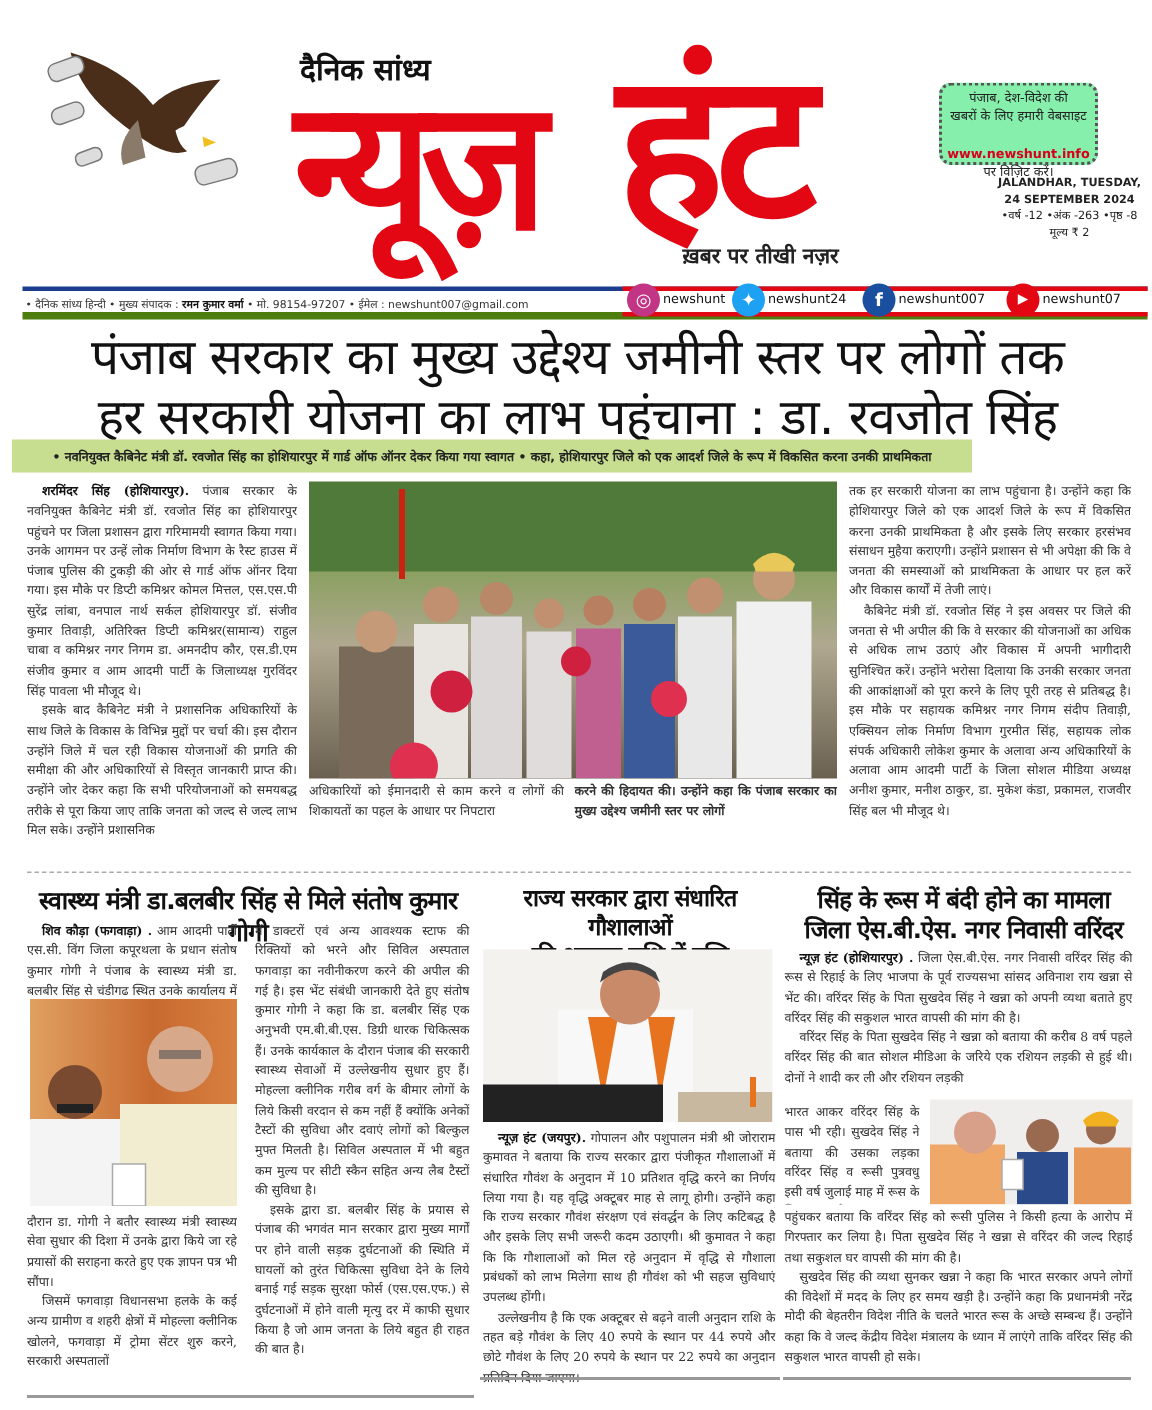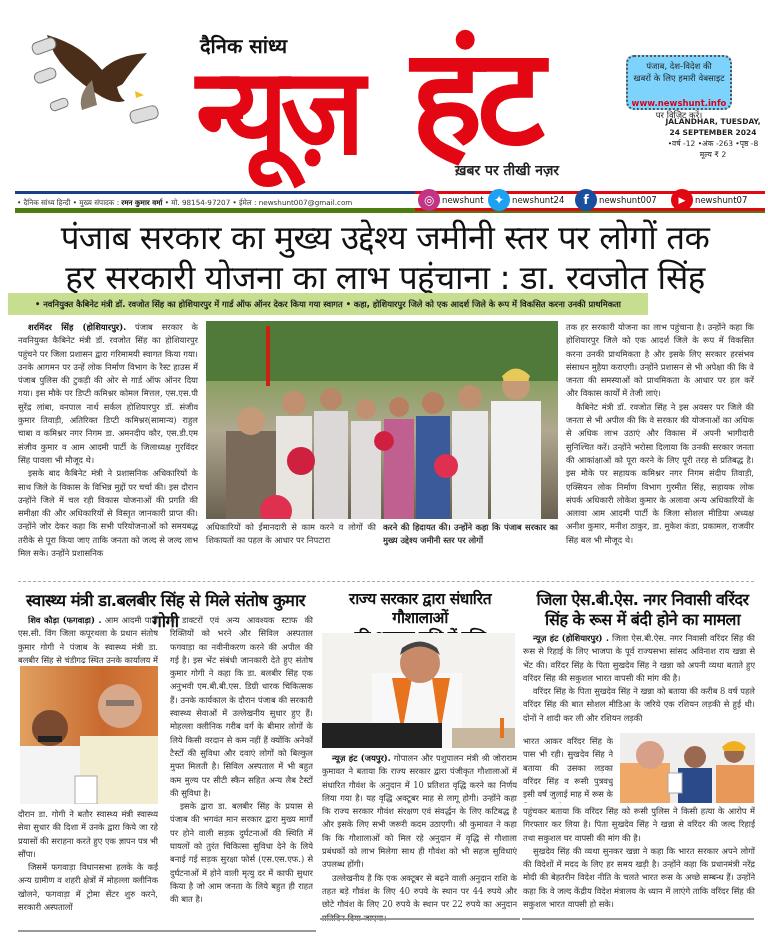--- a/index.html
+++ b/index.html
@@ -5,21 +5,21 @@
 *{box-sizing:border-box;margin:0;padding:0;}
 html,body{width:768px;height:940px;background:#fff;overflow:hidden;}
 body{font-family:"DejaVu Sans",sans-serif;color:#222;position:relative;}
 .abs{position:absolute;}
 
 #eagle{left:22px;top:25px;width:150px;height:120px;}
 #sandhya{left:200px;top:32px;font-size:20px;font-weight:bold;color:#111;}
 #logo{left:196px;top:40px;width:400px;height:140px;}
 #logo span{position:absolute;font-weight:bold;color:#e30613;font-family:"DejaVu Sans",sans-serif;line-height:1;}
 #tagline{left:455px;top:160px;font-size:14px;color:#222;font-weight:bold;}
-#promo{left:626px;top:55px;width:106px;height:55px;background:#7dd3fc;border:2px dotted #555;border-radius:8px;text-align:center;font-size:8.5px;line-height:12px;padding-top:3px;color:#222;}
+#promo{left:626px;top:55px;width:106px;height:55px;background:#86efac;border:2px dotted #555;border-radius:8px;text-align:center;font-size:8.5px;line-height:12px;padding-top:3px;color:#222;}
 #promo .url{color:#d8001b;font-weight:bold;font-size:8.5px;margin-top:13px;}
 #dateblk{left:626px;top:116px;width:106px;text-align:center;font-size:7.5px;line-height:11px;color:#222;margin-left:34px;}
 #dateblk .b{font-weight:bold;}
 
 #infobar{left:15px;top:191px;width:750px;height:22px;border-top:3px solid #1a3e8c;border-bottom:5px solid #4d7c0f;}
 #infobar .red{position:absolute;left:400px;right:0;top:-3px;height:3px;background:#e30613;}
 #infobar .red2{position:absolute;left:400px;right:0;bottom:-3px;height:3px;background:#e30613;}
 #infotext{position:absolute;left:2px;top:3px;font-size:7.2px;color:#333;white-space:nowrap;}
 #infotext b{color:#111;}
 .soc{position:absolute;top:-5px;display:flex;align-items:center;font-size:8.5px;color:#111;}
@@ -183,22 +183,22 @@
     <rect x="130" y="95" width="63" height="20" fill="#c8b8a0"></rect>
     <rect x="178" y="85" width="4" height="20" fill="#e8731e"></rect>
   </svg>
 </div>
 <div class="col" style="left:322px;top:752px;width:195px;height:180px;overflow:hidden;">
   <p><b>न्यूज़ हंट (जयपुर).</b><span> गोपालन और पशुपालन मंत्री श्री जोराराम कुमावत ने बताया कि राज्य सरकार द्वारा पंजीकृत गौशालाओं में संधारित गौवंश के अनुदान में 10 प्रतिशत वृद्धि करने का निर्णय लिया गया है। यह वृद्धि अक्टूबर माह से लागू होगी। उन्होंने कहा कि राज्य सरकार गौवंश संरक्षण एवं संवर्द्धन के लिए कटिबद्ध है और इसके लिए सभी जरूरी कदम उठाएगी। श्री कुमावत ने कहा कि कि गौशालाओं को मिल रहे अनुदान में वृद्धि से गौशाला प्रबंधकों को लाभ मिलेगा साथ ही गौवंश को भी सहज सुविधाएं उपलब्ध होंगी।</span></p>
   <p>उल्लेखनीय है कि एक अक्टूबर से बढ़ने वाली अनुदान राशि के तहत बड़े गौवंश के लिए 40 रुपये के स्थान पर 44 रुपये और छोटे गौवंश के लिए 20 रुपये के स्थान पर 22 रुपये का अनुदान प्रतिदिन दिया जाएगा।</p>
 </div>
 
 <div class="h2" style="left:525px;top:590px;width:235px;font-size:16px;line-height:20px;">
+  <div>सिंह के रूस में बंदी होने का मामला</div>
   <div>जिला ऐस.बी.ऐस. नगर निवासी वरिंदर</div>
-  <div>सिंह के रूस में बंदी होने का मामला</div>
 </div>
 <div class="col" style="left:523px;top:632px;width:232px;height:103px;overflow:hidden;">
   <p><b>न्यूज़ हंट (होशियारपुर) .</b><span> जिला ऐस.बी.ऐस. नगर निवासी वरिंदर सिंह की रूस से रिहाई के लिए भाजपा के पूर्व राज्यसभा सांसद अविनाश राय खन्ना से भेंट की। वरिंदर सिंह के पिता सुखदेव सिंह ने खन्ना को अपनी व्यथा बताते हुए वरिंदर सिंह की सकुशल भारत वापसी की मांग की है।</span></p>
   <p>वरिंदर सिंह के पिता सुखदेव सिंह ने खन्ना को बताया की करीब 8 वर्ष पहले वरिंदर सिंह की बात सोशल मीडिआ के जरिये एक रशियन लड़की से हुई थी। दोनों ने शादी कर ली और रशियन लड़की</p>
 </div>
 <div class="col" style="left:523px;top:735px;width:90px;height:68px;overflow:hidden;">भारत आकर वरिंदर सिंह के पास भी रही। सुखदेव सिंह ने बताया की उसका लड़का वरिंदर सिंह व रूसी पुत्रवधु इसी वर्ष जुलाई माह में रूस के लिए भारत से रवाना हुए परन्तु उसकी पुत्रवधु ने रूस</div>
 <div class="photo" style="left:620px;top:733px;width:135px;height:70px;background:#f0eeec;">
   <svg width="135" height="70" viewBox="0 0 135 70">
     <rect x="0" y="30" width="50" height="40" fill="#f0a868"></rect>
     <circle cx="30" cy="22" r="14" fill="#d8a088"></circle>

